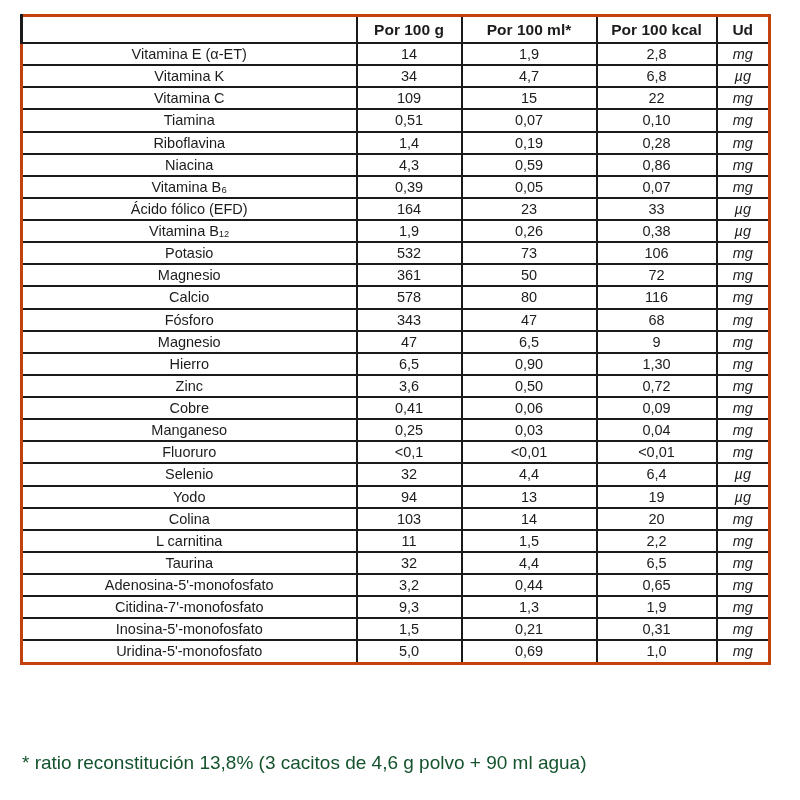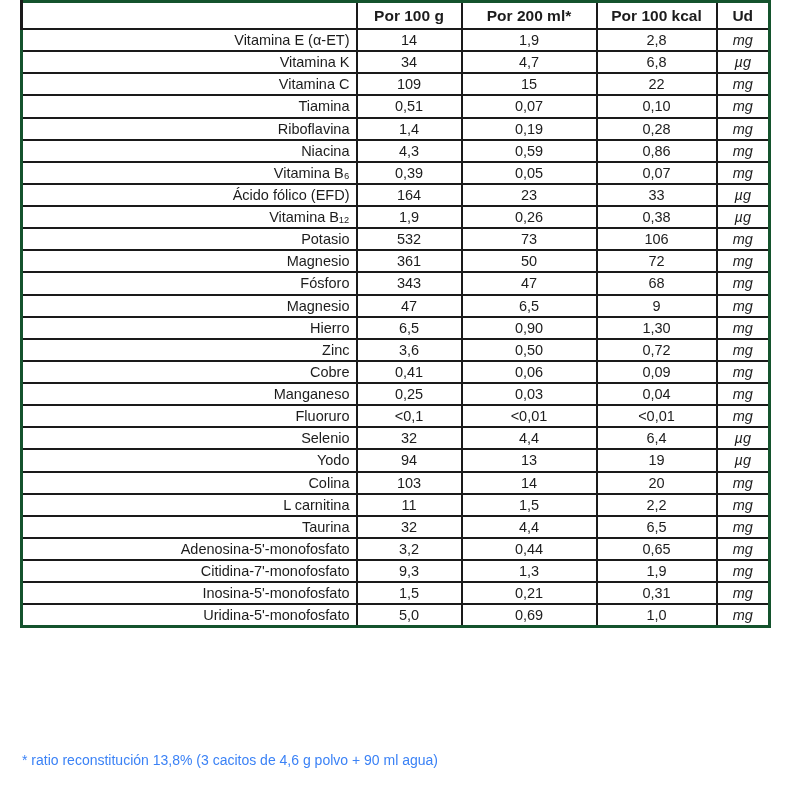--- a/index.html
+++ b/index.html
@@ -14,25 +14,25 @@
   }
   .page {
     position: relative;
     width: 800px;
     height: 800px;
     background: #ffffff;
   }
   table.nutrition {
     position: absolute;
     left: 20px;
-    top: 0;
+    top: 14px;
     width: 748px;
     border-collapse: collapse;
     table-layout: fixed;
-    border: 3px solid #14532d;
+    border: 3px solid #c2410c;
   }
   table.nutrition th,
   table.nutrition td {
     border: 2px solid #1a1a1a;
     padding: 1px 6px;
     height: 18px;
     font-size: 14.5px;
     line-height: 1.25;
     white-space: nowrap;
     overflow: hidden;
@@ -45,49 +45,49 @@
     height: 23px;
   }
   table.nutrition thead th.corner-cell {
     border-left: 3px solid #1a1a1a;
   }
   col.c-label   { width: 335px; }
   col.c-100g    { width: 105px; }
   col.c-100ml   { width: 135px; }
   col.c-100kcal { width: 120px; }
   col.c-ud      { width: 53px;  }
-  td.label-cell { text-align: right; padding-left: 7px; }
+  td.label-cell { text-align: center; padding-left: 7px; }
   td.num-cell   { text-align: center; }
   td.unit-cell  { text-align: center; font-style: italic; }
   .footnote {
     position: absolute;
     left: 22px;
     top: 752px;
-    font-size: 14px;
-    color: #3b82f6;
+    font-size: 19px;
+    color: #14532d;
   }
 </style>
 </head>
 <body>
 
 <div class="page">
 
   <table class="nutrition">
     <colgroup>
       <col class="c-label">
       <col class="c-100g">
       <col class="c-100ml">
       <col class="c-100kcal">
       <col class="c-ud">
     </colgroup>
     <thead>
       <tr>
         <th class="corner-cell"></th>
         <th>Por 100 g</th>
-        <th>Por 200 ml*</th>
+        <th>Por 100 ml*</th>
         <th>Por 100 kcal</th>
         <th>Ud</th>
       </tr>
     </thead>
     <tbody>
         <tr>
           <td class="label-cell">Vitamina E (α-ET)</td>
           <td class="num-cell">14</td>
           <td class="num-cell">1,9</td>
           <td class="num-cell">2,8</td>
@@ -157,20 +157,27 @@
           <td class="unit-cell">mg</td>
         </tr>
         <tr>
           <td class="label-cell">Magnesio</td>
           <td class="num-cell">361</td>
           <td class="num-cell">50</td>
           <td class="num-cell">72</td>
           <td class="unit-cell">mg</td>
         </tr>
         <tr>
+          <td class="label-cell">Calcio</td>
+          <td class="num-cell">578</td>
+          <td class="num-cell">80</td>
+          <td class="num-cell">116</td>
+          <td class="unit-cell">mg</td>
+        </tr>
+        <tr>
           <td class="label-cell">Fósforo</td>
           <td class="num-cell">343</td>
           <td class="num-cell">47</td>
           <td class="num-cell">68</td>
           <td class="unit-cell">mg</td>
         </tr>
         <tr>
           <td class="label-cell">Magnesio</td>
           <td class="num-cell">47</td>
           <td class="num-cell">6,5</td>

